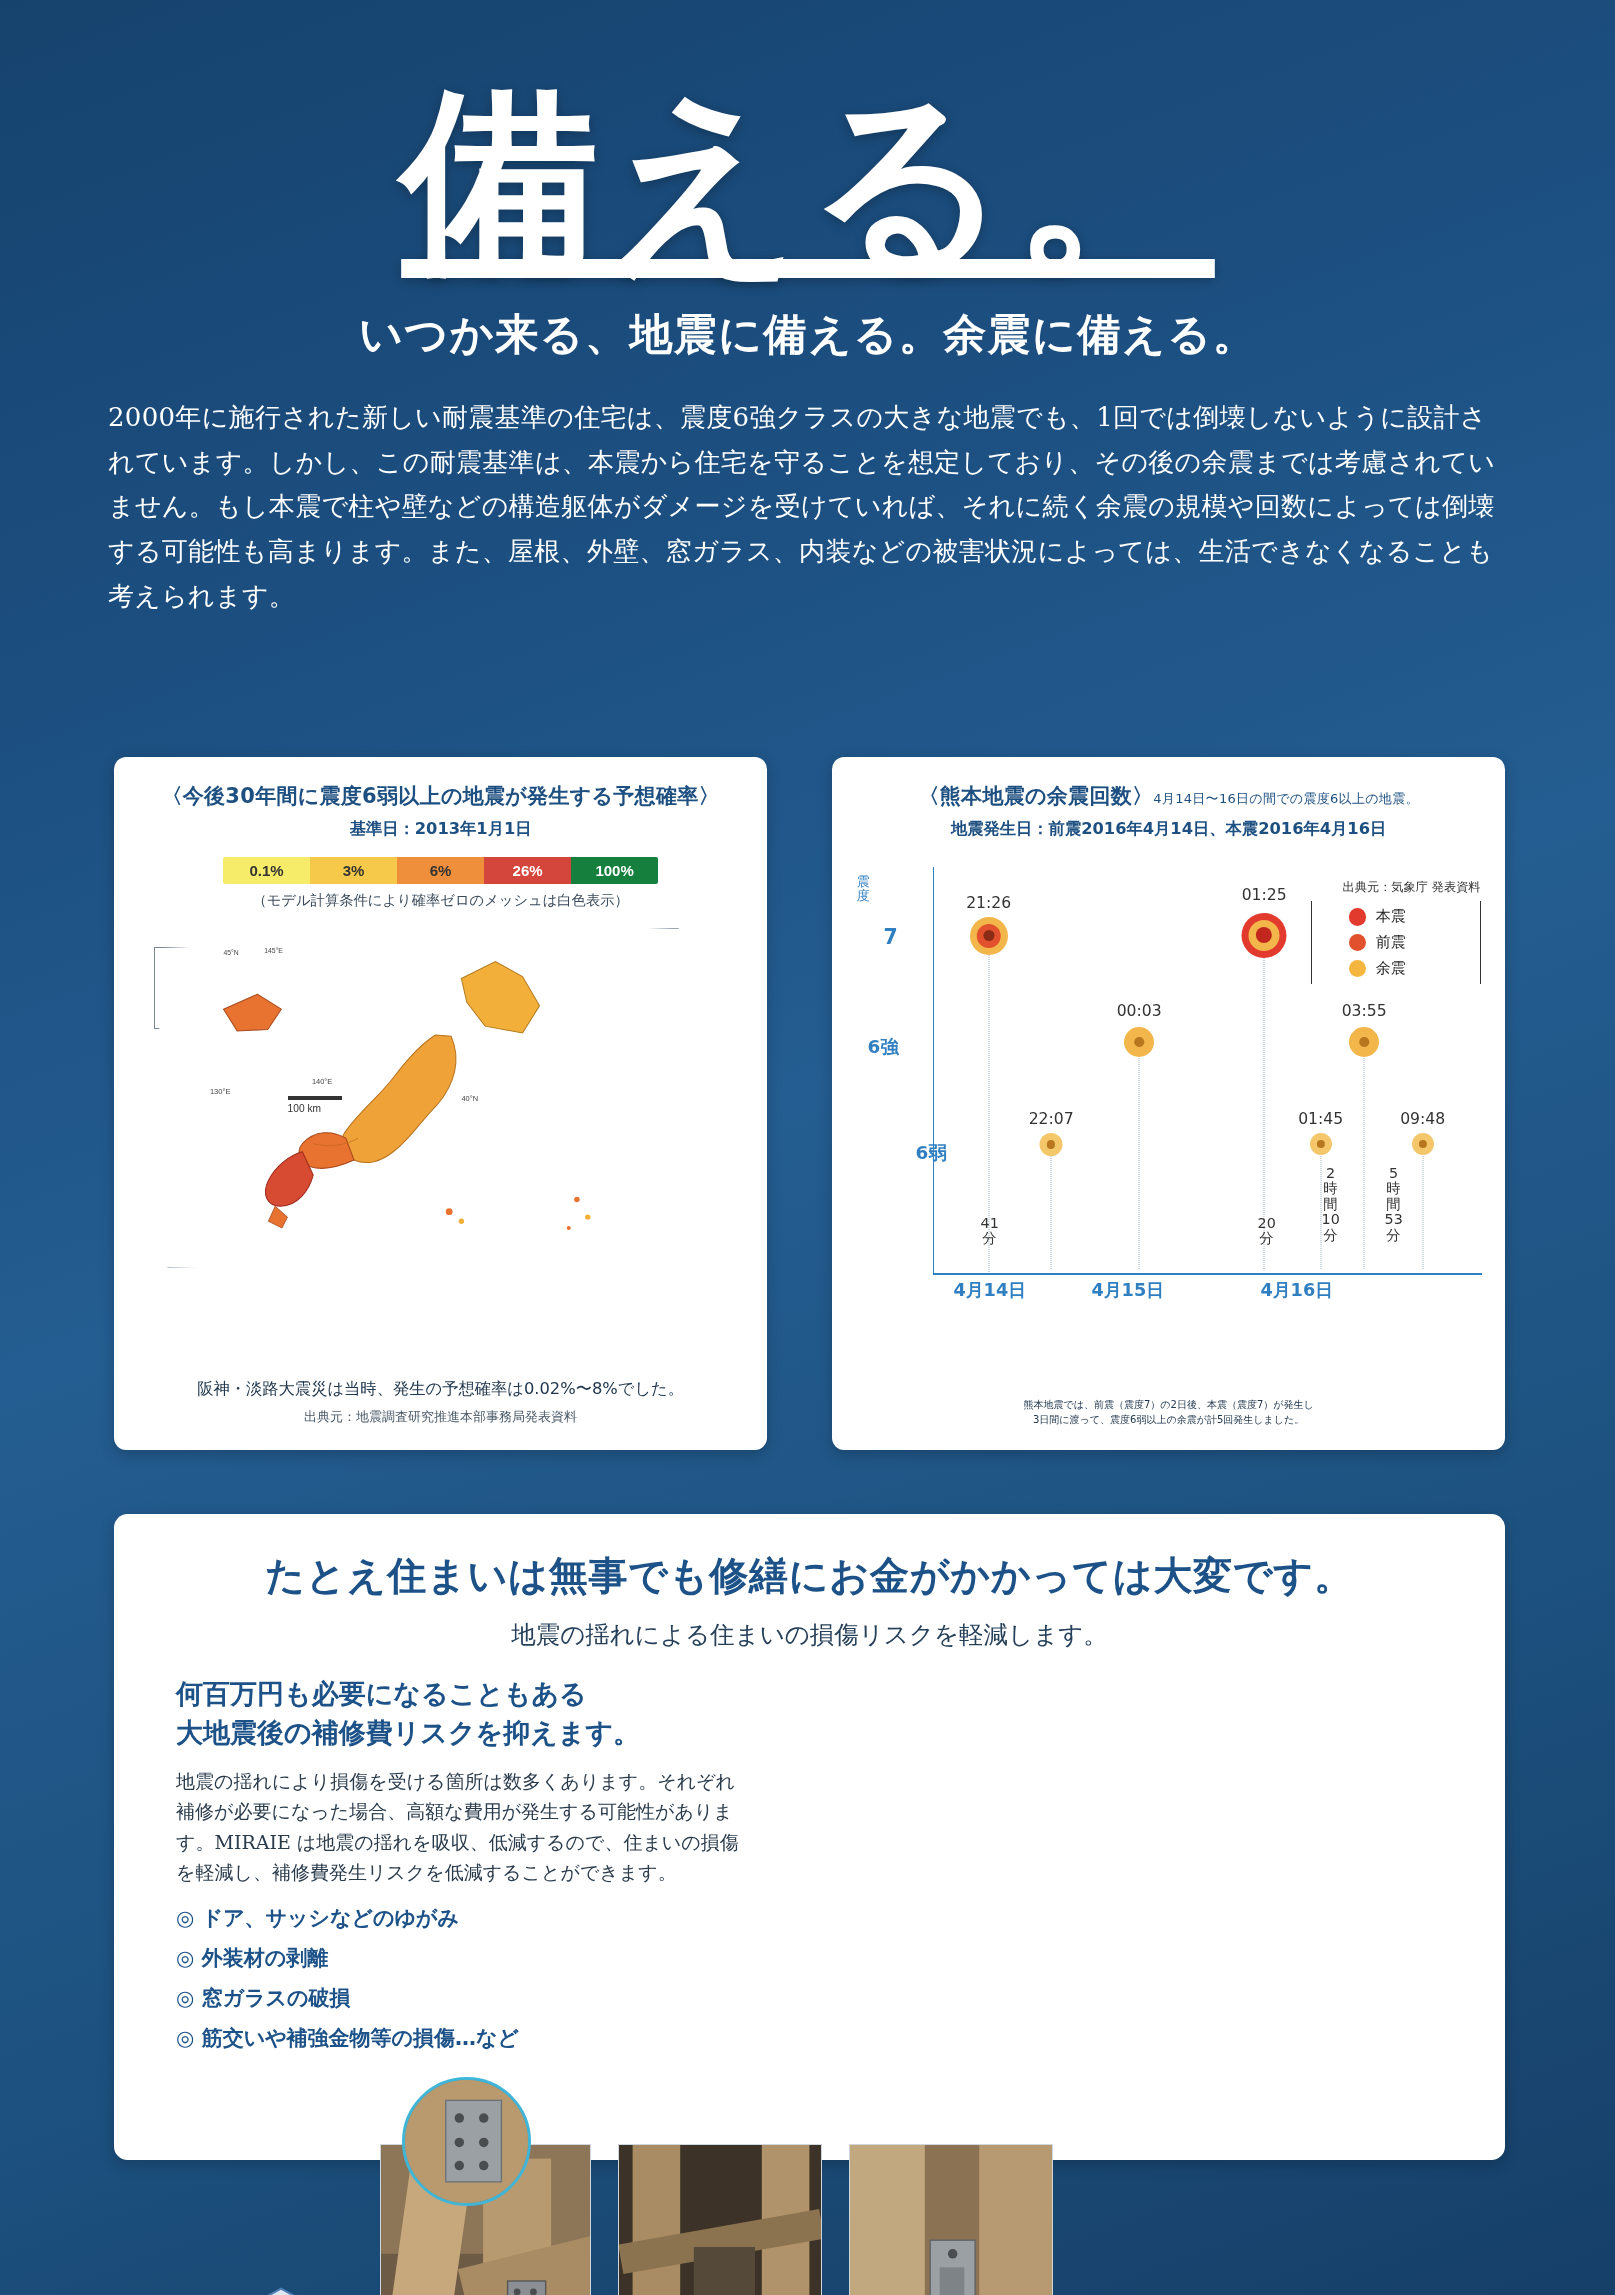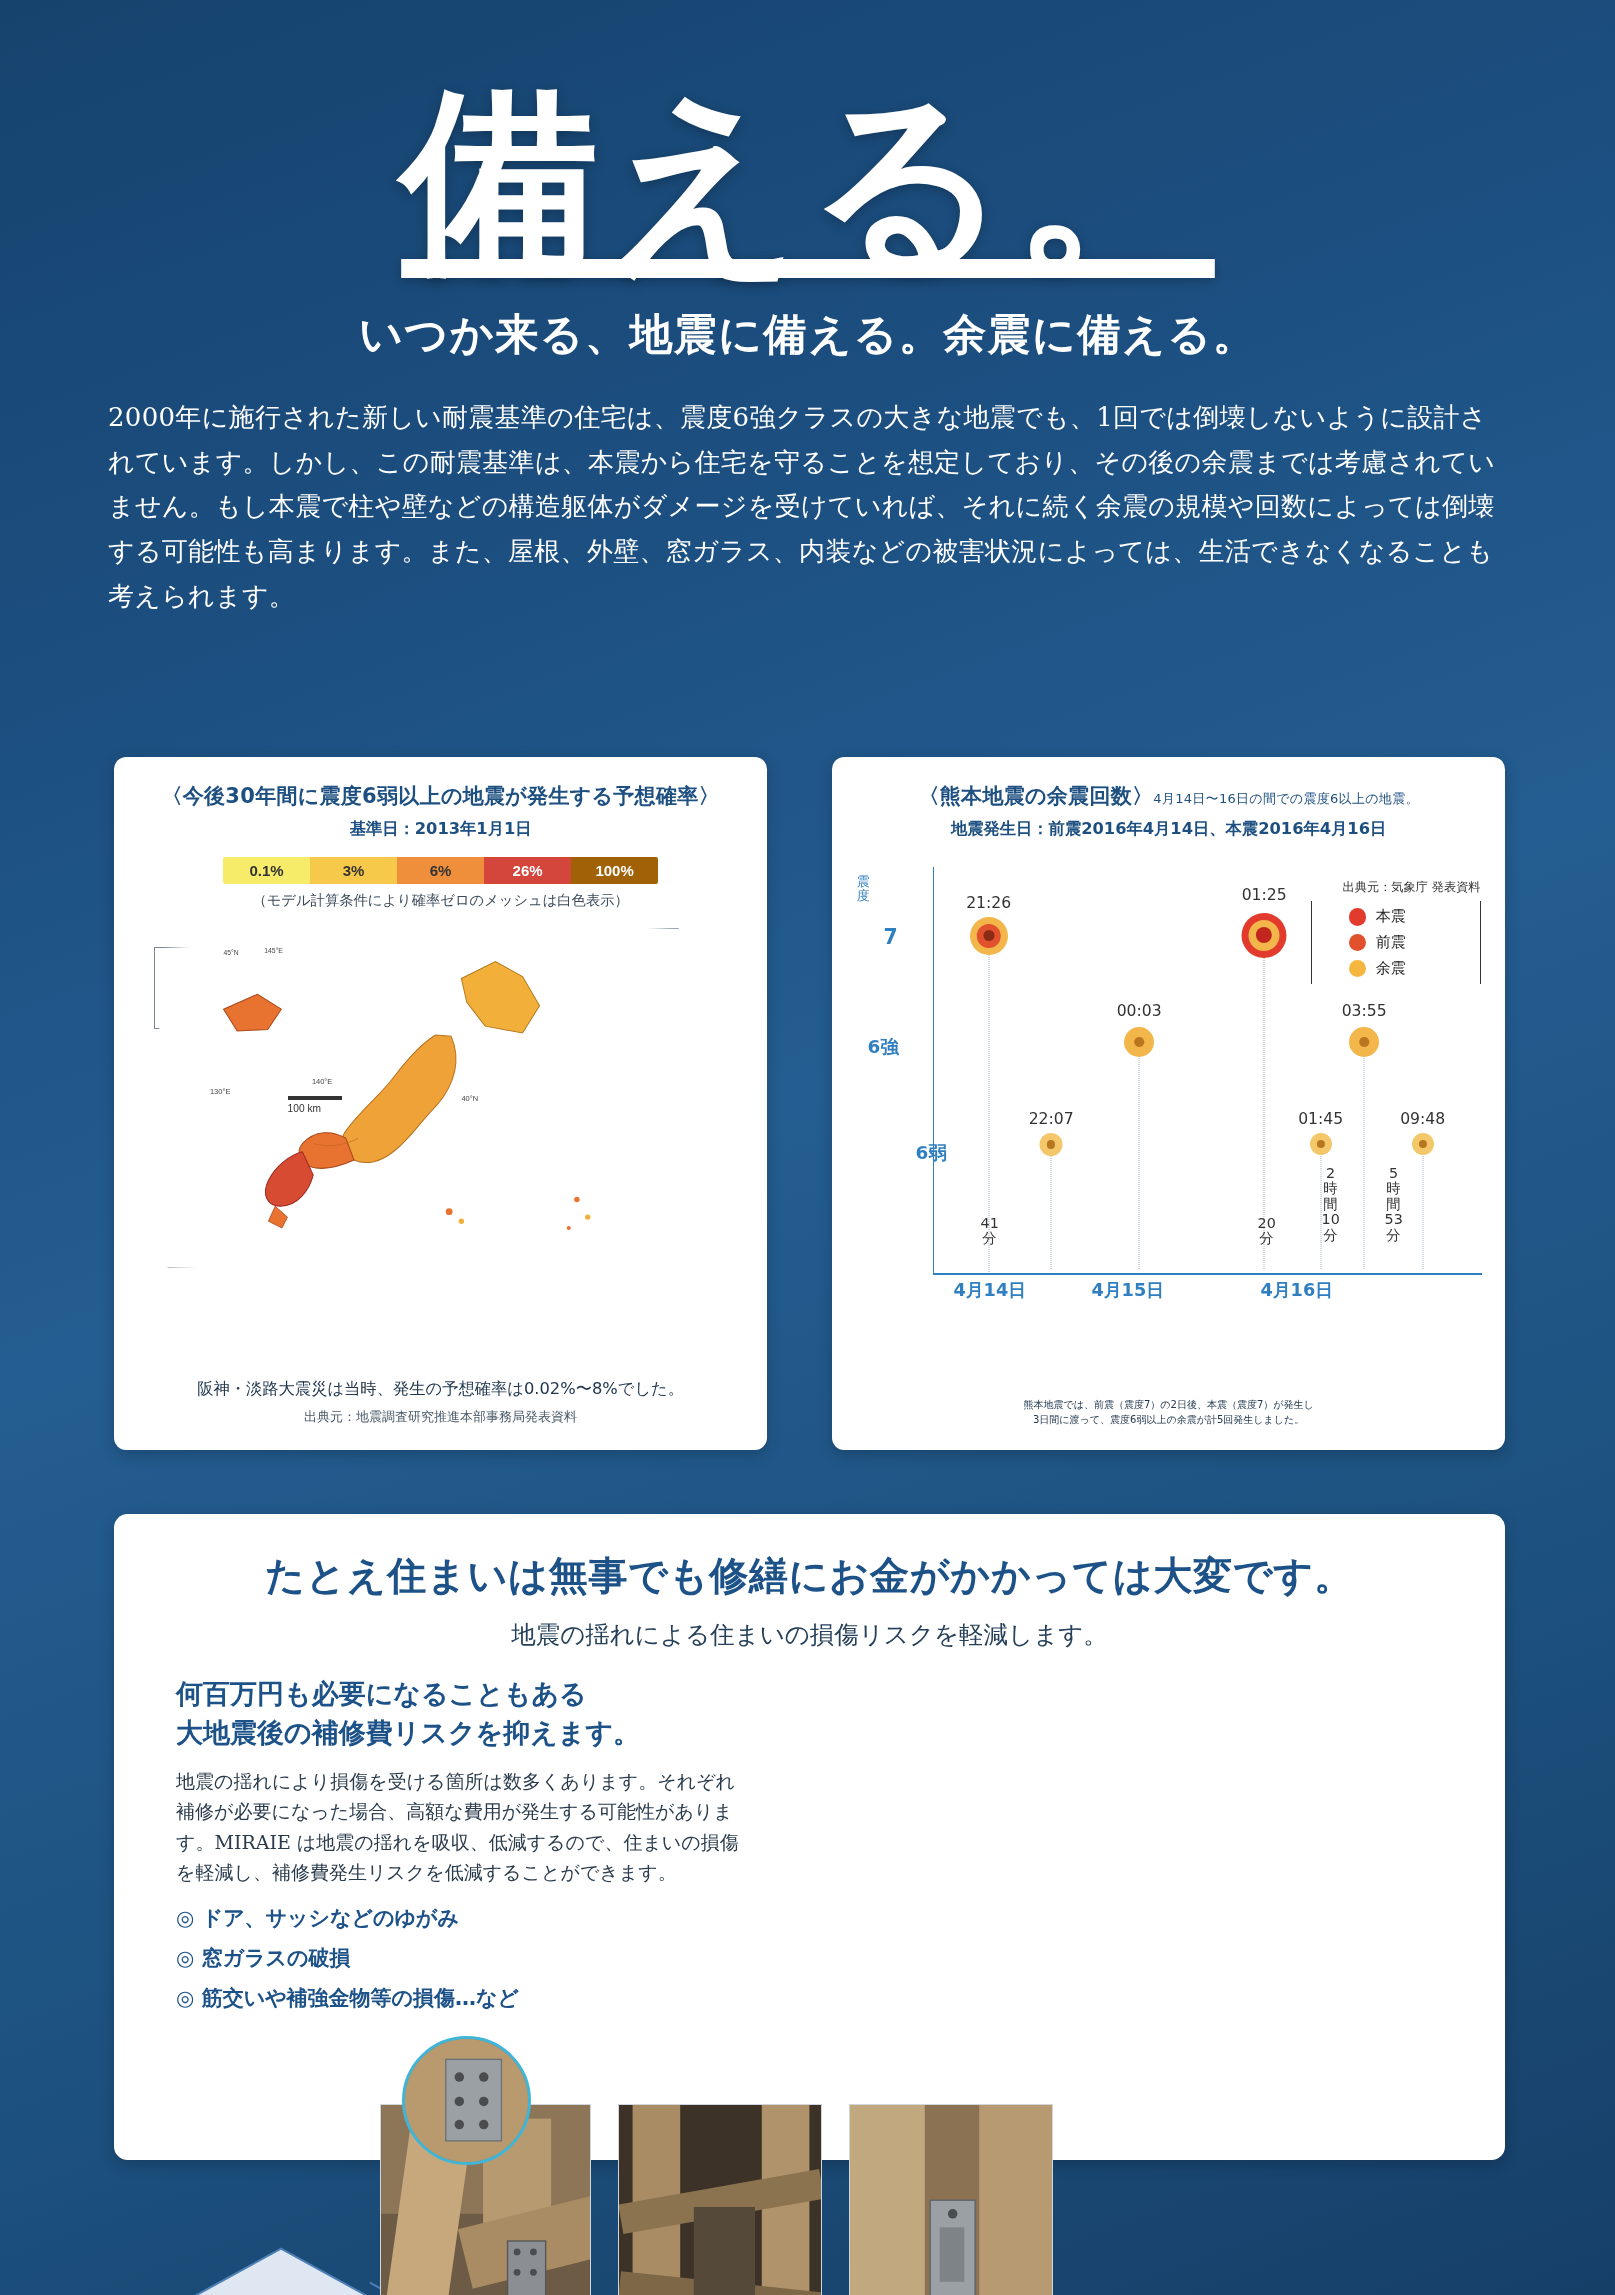--- a/index.html
+++ b/index.html
@@ -249,21 +249,21 @@
 
     <div class="panel panel-left">
       <div class="panel-title">〈今後30年間に震度6弱以上の地震が発生する予想確率〉</div>
       <div class="panel-sub">基準日：2013年1月1日</div>
 
       <div class="scale">
         <div style="background:#f6ec6a">0.1%</div>
         <div style="background:#f7c94a">3%</div>
         <div style="background:#ef8f3c">6%</div>
         <div style="background:#d4453c;color:#fff">26%</div>
-        <div style="background:#a16207;color:#fff">100%</div>
+        <div style="background:#15803d;color:#fff">100%</div>
       </div>
       <div class="scale-note">（モデル計算条件により確率ゼロのメッシュは白色表示）</div>
 
       <div class="map-wrap">
 
         <div class="map-box" style="left:12.2px;top:33px;width:129px;height:82px;"></div>
         <div class="map-box" style="left:292px;top:272px;width:82px;height:54px;"></div>
         <div class="map-box" style="left:394px;top:258px;width:99px;height:75px;"></div>
         <div class="map-box" style="left:4.1px;top:13.6px;width:544px;height:340px;border-color:#9aa6b2;clip-path:polygon(2% 6%,98% 0%,96% 96%,4% 100%);"></div>
 
@@ -412,20 +412,21 @@
     <div class="card-h1">たとえ住まいは無事でも修繕にお金がかかっては大変です。</div>
     <div class="card-h2">地震の揺れによる住まいの損傷リスクを軽減します。</div>
 
     <div class="card-body">
       <div class="col-left">
         <div class="lead">何百万円も必要になることもある</div>
         <div class="lead">大地震後の補修費リスクを抑えます。</div>
         <div class="para">地震の揺れにより損傷を受ける箇所は数多くあります。それぞれ補修が必要になった場合、高額な費用が発生する可能性があります。MIRAIE は地震の揺れを吸収、低減するので、住まいの損傷を軽減し、補修費発生リスクを低減することができます。</div>
         <div class="bullets">
           <div>◎ ドア、サッシなどのゆがみ</div>
+          <div>◎ 外装材の剥離</div>
           <div>◎ 窓ガラスの破損</div>
           <div>◎ 筋交いや補強金物等の損傷…など</div>
         </div>
       </div>
 
       <div class="col-right">
 
         <svg class="house" width="224" height="197" style="left:-6.8px;top:211px;" viewBox="0 0 330 290">
           <polygon points="165,20 320,105 10,105" fill="#dfe7f2" stroke="#4b7fb5" stroke-width="3"></polygon>
           <rect x="36" y="105" width="258" height="165" fill="#ffffff" stroke="#4b7fb5" stroke-width="3"></rect>

